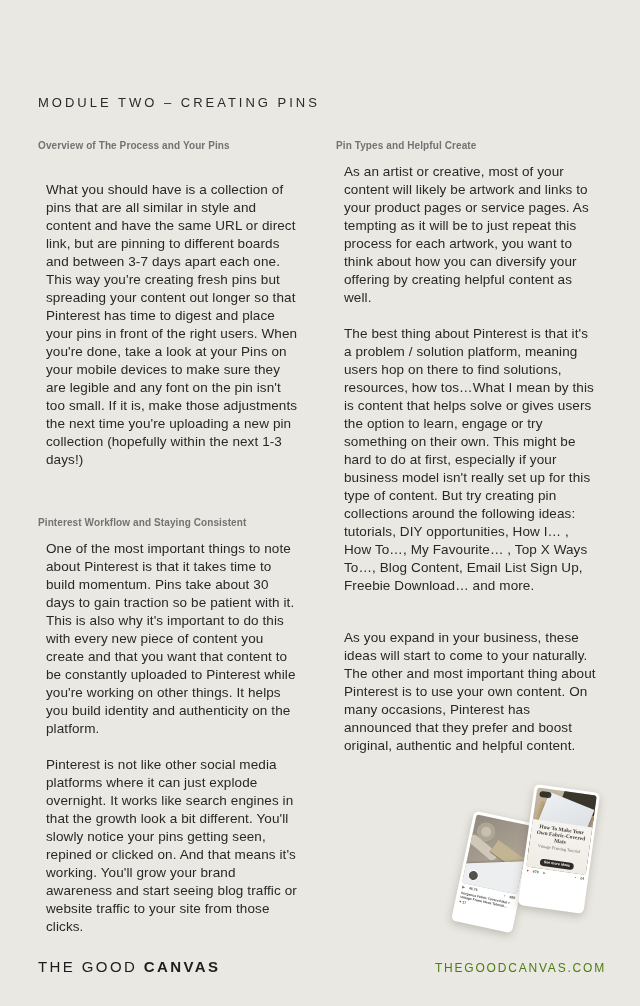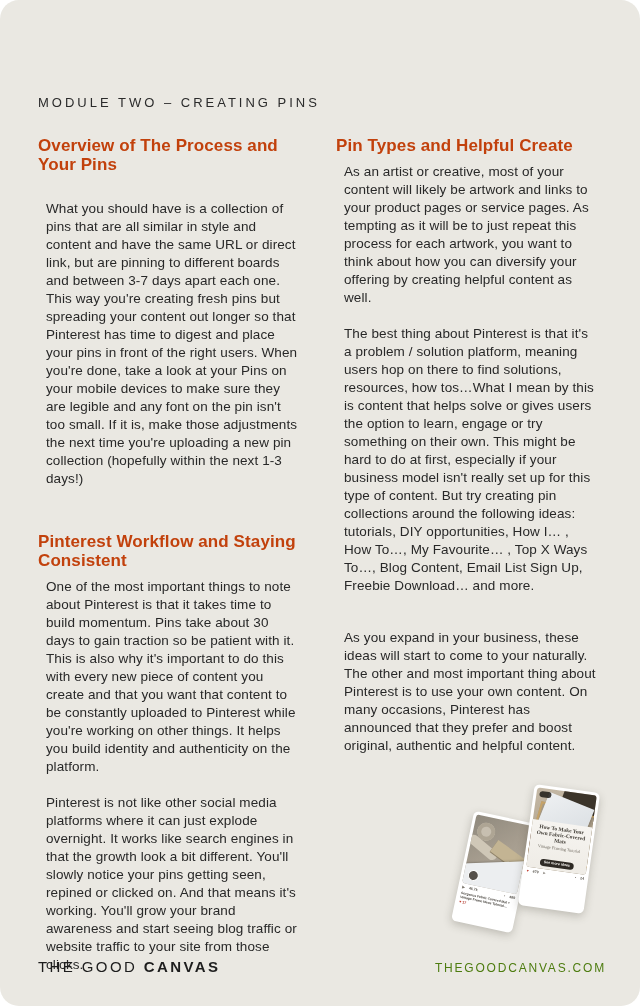--- a/index.html
+++ b/index.html
@@ -3,33 +3,32 @@
 <meta charset="utf-8">
 <style>
   html,body { margin:0; padding:0; }
   .page {
     position: relative;
     width: 640px; height: 1006px;
     background: #EAE8E2;
     font-family: "Liberation Sans", sans-serif;
     color: #252525;
     overflow: hidden;
-    border-radius: 19px;
   }
   .module-title {
     position: absolute; left: 38px; top: 95px;
     font-size: 13px; font-weight: 500; letter-spacing: 3px;
     color: #2b2b2b;
   }
   .col { position: absolute; top: 136px; width: 270px; }
   .col-left  { left: 38px; }
   .col-right { left: 336px; }
   .col h2 {
-    margin: 0; font-size: 17px; line-height: 19px;
-    font-weight: 700; color: #c2410c; letter-spacing: .1px;
+    margin: 0; font-size: 10px; line-height: 19px;
+    font-weight: 700; color: #737373; letter-spacing: .1px;
   }
   .col p {
     margin: 8px; font-size: 13.5px; line-height: 18px;
     color: #282828; letter-spacing: .1px;
   }
   .mb-6  { margin-bottom: 6px  !important; }
   .mb-8  { margin-bottom: 8px  !important; }
   .mb-18 { margin-bottom: 18px !important; }
   .mb-26 { margin-bottom: 26px !important; }
   .mb-34 { margin-bottom: 34px !important; }

